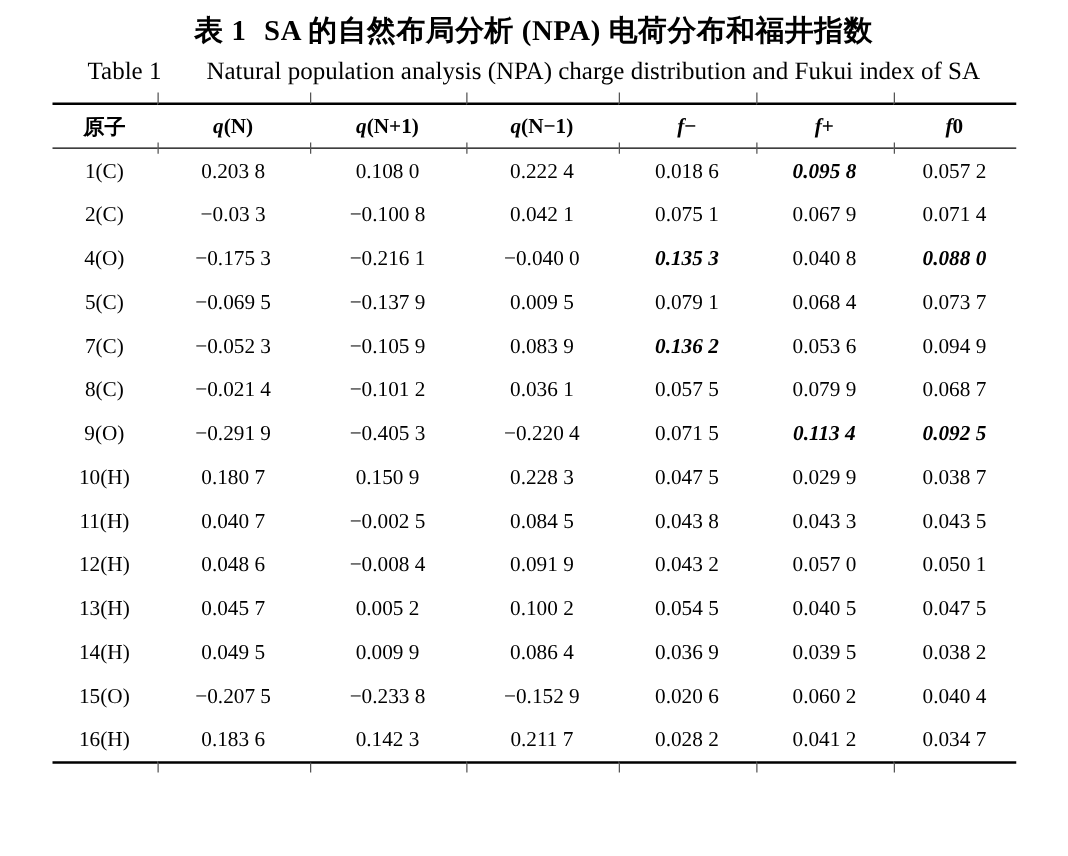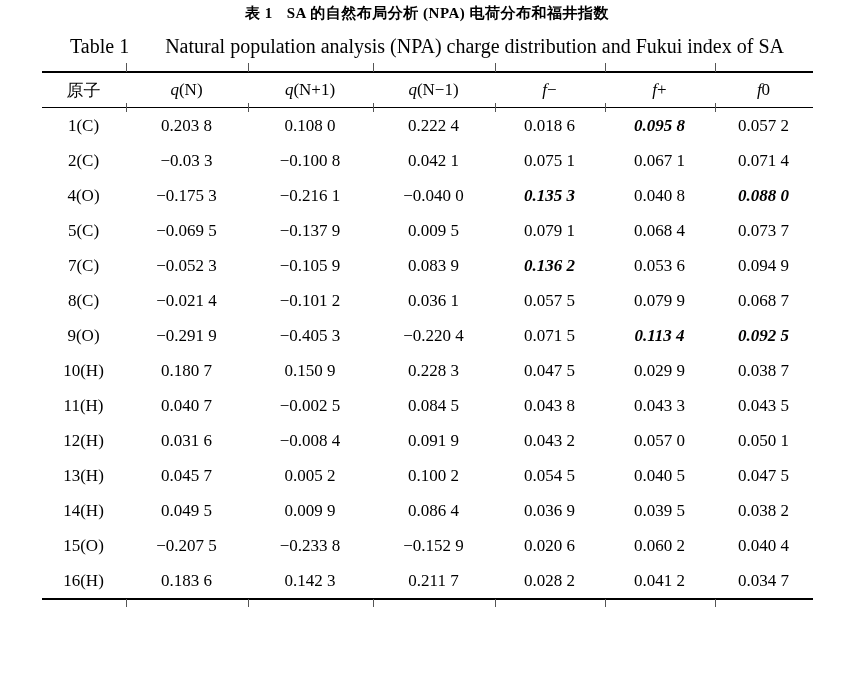--- a/index.html
+++ b/index.html
@@ -10,23 +10,24 @@
     font-family: "Liberation Serif", serif;
   }
   .page {
     position: relative;
     width: 854px;
     height: 685px;
     background: #ffffff;
     overflow: hidden;
   }
   .title-cn {
+    padding-top: 11px;
     text-align: center;
     font-weight: bold;
-    font-size: 15px;
+    font-size: 23px;
     line-height: 27px;
     letter-spacing: 0.5px;
   }
   .title-cn .label { margin-right: 14px; }
   .title-en {
     margin-top: 6px;
     text-align: center;
     font-size: 20px;
     line-height: 26px;
   }
@@ -39,21 +40,21 @@
   table {
     width: 771px;
     border-collapse: collapse;
     table-layout: fixed;
     border-top: 2.5px solid #000;
     border-bottom: 2.5px solid #000;
   }
   thead th {
     height: 34px;
     border-bottom: 1.5px solid #000;
-    font-weight: normal;
+    font-weight: bold;
     font-size: 17px;
     text-align: center;
     vertical-align: middle;
     padding: 0;
   }
   tbody td {
     height: 35px;
     font-size: 17px;
     text-align: center;
     vertical-align: middle;
@@ -115,21 +116,21 @@
         <td>0.018 6</td>
         <td class="bold">0.095 8</td>
         <td>0.057 2</td>
       </tr>
           <tr>
         <td>2(C)</td>
         <td>−0.03 3</td>
         <td>−0.100 8</td>
         <td>0.042 1</td>
         <td>0.075 1</td>
-        <td>0.067 1</td>
+        <td>0.067 9</td>
         <td>0.071 4</td>
       </tr>
           <tr>
         <td>4(O)</td>
         <td>−0.175 3</td>
         <td>−0.216 1</td>
         <td>−0.040 0</td>
         <td class="bold">0.135 3</td>
         <td>0.040 8</td>
         <td class="bold">0.088 0</td>
@@ -183,21 +184,21 @@
         <td>11(H)</td>
         <td>0.040 7</td>
         <td>−0.002 5</td>
         <td>0.084 5</td>
         <td>0.043 8</td>
         <td>0.043 3</td>
         <td>0.043 5</td>
       </tr>
           <tr>
         <td>12(H)</td>
-        <td>0.031 6</td>
+        <td>0.048 6</td>
         <td>−0.008 4</td>
         <td>0.091 9</td>
         <td>0.043 2</td>
         <td>0.057 0</td>
         <td>0.050 1</td>
       </tr>
           <tr>
         <td>13(H)</td>
         <td>0.045 7</td>
         <td>0.005 2</td>

